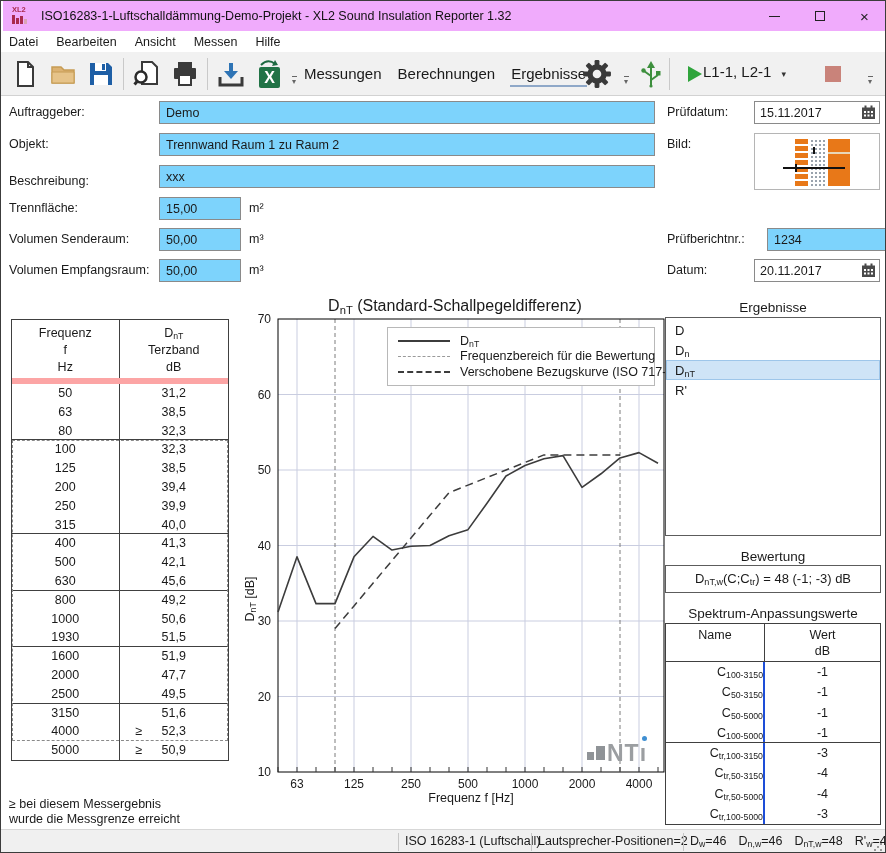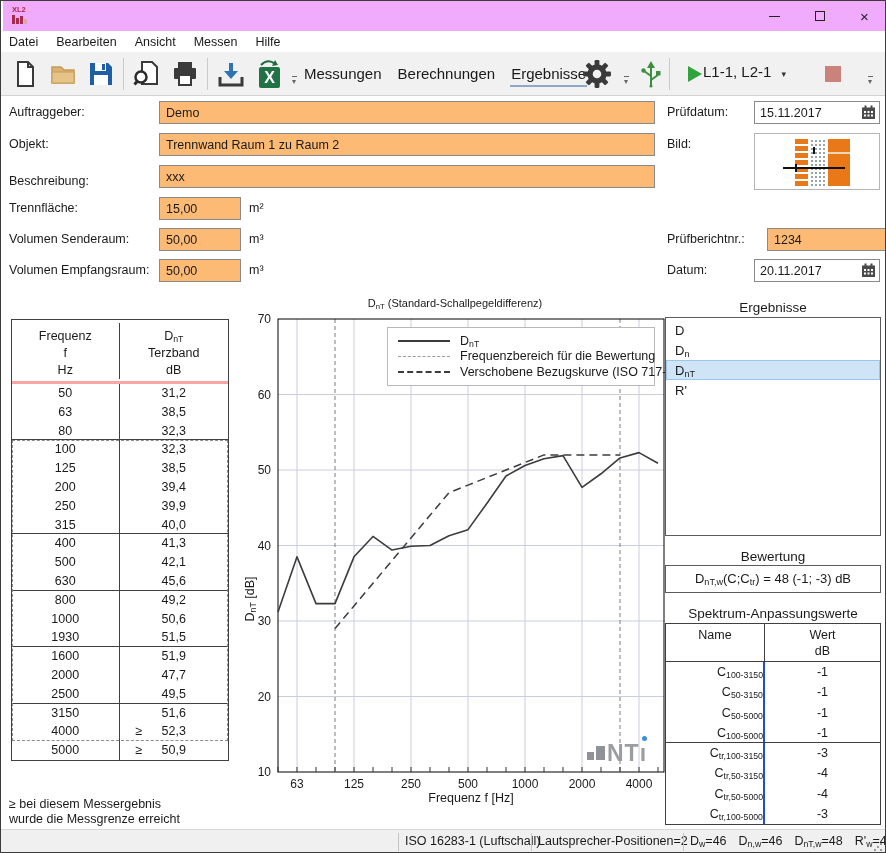--- a/index.html
+++ b/index.html
@@ -39,56 +39,56 @@
   .tab { font-size:15px; color:#1a1a1a; padding:3px 1px; border-bottom:2px solid transparent; }
   .tab.active { border-bottom:2px solid #8fa8c8; }
   .play-tri { width:0; height:0; border-left:14px solid #2fa43c; border-top:8px solid transparent; border-bottom:8px solid transparent; }
   .runsel { position:absolute; left:702px; top:11px; font-size:15px; color:#1a1a1a; }
   .runsel .caret { font-size:9px; color:#333; margin-left:10px; }
   .stopsq { position:absolute; left:824px; top:14px; width:16px; height:16px; background:#c9837a; }
 
   
   .flabel { position:absolute; left:8px; font-size:12.5px; white-space:nowrap; }
   .rlabel { position:absolute; left:666px; font-size:12.5px; white-space:nowrap; }
-  .ti { position:absolute; height:23px; border:1px solid #8a8a8a; background:#fdba74; font-size:12.5px; padding:0 6px; font-family:"Liberation Sans",sans-serif; color:#1a1a1a; }
+  .ti { position:absolute; height:23px; border:1px solid #8a8a8a; background:#7dd3fc; font-size:12.5px; padding:0 6px; font-family:"Liberation Sans",sans-serif; color:#1a1a1a; }
   .unit { position:absolute; left:248px; font-size:12.5px; }
   .date-field { position:absolute; left:753px; width:126px; height:23px; border:1px solid #8a8a8a; background:#fff; display:flex; align-items:center; }
   .date-field input { flex:1; border:none; outline:none; font-size:12.5px; padding:0 5px; width:90px; font-family:"Liberation Sans",sans-serif; color:#1a1a1a; }
   .cal-btn { width:22px; height:21px; display:flex; align-items:center; justify-content:center; }
   .bild-frame { position:absolute; left:753px; top:132px; width:126px; height:57px; border:1px solid #b5b5b5; background:#fff; }
   .wall { position:absolute; left:40px; top:5px; height:47px; }
   .wall .brick { position:absolute; top:0; width:13px; height:47px;
     background:repeating-linear-gradient(to bottom,#e87818 0 5px,#fff 5px 7px); }
   .wall .stipple { position:absolute; left:15px; top:0; width:16px; height:47px; background:#fff;
     background-image:radial-gradient(#9aa3ad 0.8px, transparent 1px); background-size:4px 4px; }
   .wall .block { position:absolute; left:33px; top:0; width:22px; height:47px; background:#e87818; }
   .wall .block i { position:absolute; left:0; top:13px; width:22px; height:2px; background:#e8d7b8; display:block; }
   .meas-line { position:absolute; left:-12px; top:28px; width:62px; height:2px; background:#111; }
   .meas-line:before { content:""; position:absolute; left:12px; top:-3px; width:2px; height:8px; background:#111; }
   .meas-tick-top { position:absolute; left:6px; top:-20px; width:2px; height:7px; background:#111; }
 
   
   .ftable { position:absolute; left:10px; top:318px; width:218px; border:1px solid #404040; background:#fff; }
-  .ft-head { display:flex; height:64px; border-bottom:3px solid #fca5a5;align-items:center; }
+  .ft-head { display:flex; height:64px; border-bottom:6px solid #fca5a5; }
   .ft-head .c1 { width:108px; border-right:1px solid #404040; text-align:center; padding-top:5px; font-size:12.5px; line-height:17px; }
   .ft-head .c2 { width:109px; text-align:center; padding-top:5px; font-size:12.5px; line-height:17px; }
   .ft-body { position:relative; }
   .ft-row { display:flex; height:18.81px; font-size:12.5px; }
   .ft-row .c1 { width:108px; border-right:1px solid #404040; text-align:center; line-height:18.8px; }
   .ft-row .c2 { width:109px; text-align:center; line-height:18.8px; position:relative; }
   .ft-row.brk { border-bottom:1px solid #404040; }
   .ft-row .geq { position:absolute; left:16px; top:0; }
   .rated-box { position:absolute; left:0px; top:56.4px; width:216px; height:300.9px; border:1px dashed #8a8a8a; pointer-events:none; }
   .ft-note { position:absolute; left:8px; top:796px; font-size:12.5px; line-height:15px; }
 
   
   .chart { position:absolute; left:238px; top:296px; width:432px; height:516px; }
   .chart svg { position:absolute; left:0; top:0; }
   .chart svg text { font-family:"Liberation Sans",sans-serif; font-size:12px; fill:#1a1a1a; }
-  .chart-title { position:absolute; top:0px; left:0; width:432px; text-align:center; font-size:11px; }
+  .chart-title { position:absolute; top:0px; left:0; width:432px; text-align:center; font-size:16px; }
   .chart-ylab { position:absolute; left:-44px; top:295px; width:110px; text-align:center; font-size:12.5px; transform:rotate(-90deg); }
   .chart-xlab { position:absolute; top:494px; left:39px; width:386px; text-align:center; font-size:12.5px; }
   .legend { position:absolute; left:148px; top:30px; width:268px; border:1px solid #b8b8b8; background:#fff; padding:5px 0 5px 10px; }
   .legend-row { display:flex; align-items:center; height:15.5px; font-size:12.5px; white-space:nowrap; }
   .lg-swatch { width:52px; margin-right:10px; flex:none; }
   .sw-solid { border-top:2px solid #3c3c3c; }
   .sw-fine  { border-top:1px dashed #9a9a9a; }
   .sw-dash  { border-top:2px dashed #3c3c3c; }
   .nti { position:absolute; left:348px; top:446px; display:flex; align-items:flex-end; }
   .nti .b1 { width:7px; height:8px; background:#8f9397; margin-right:2px; margin-bottom:3px; }
@@ -133,20 +133,21 @@
   <div class="titlebar">
     <div class="app-icon">
       <div class="xl2">XL2</div>
       <div class="bars">
         <i style="height:9px"></i>
           <i style="height:6px"></i>
           <i style="height:8px"></i>
           <i style="height:5px;background:#d9a6b4"></i>
       </div>
     </div>
+    <div class="title-text">ISO16283-1-Luftschalldämmung-Demo-Projekt - XL2 Sound Insulation Reporter 1.32</div>
     <div class="winbtn min">
         <span class="glyph-min"></span>
       </div>
     <div class="winbtn max">
         <span class="glyph-max"></span>
       </div>
     <div class="winbtn close">
         <span class="glyph-close">×</span>
       </div>
   </div>

